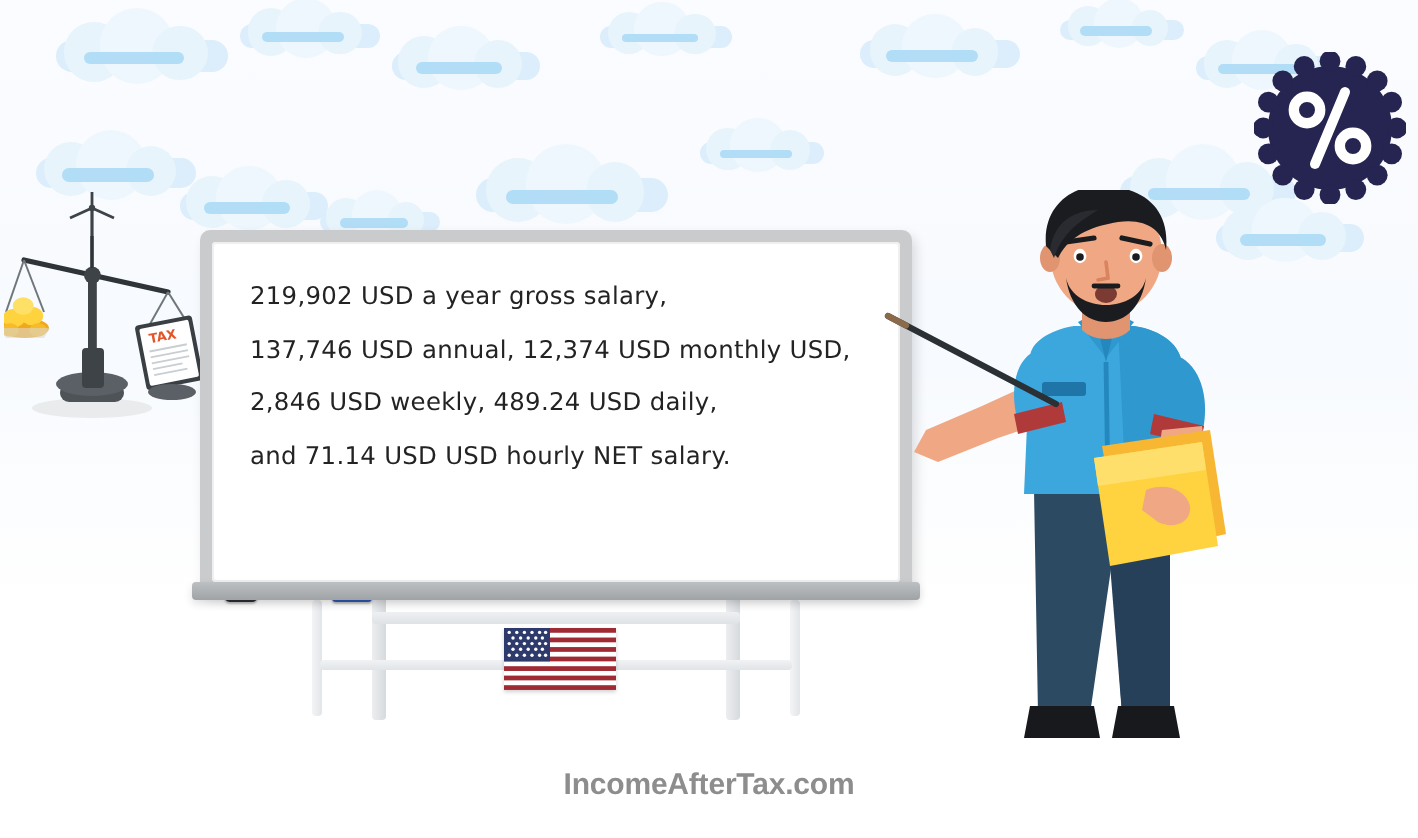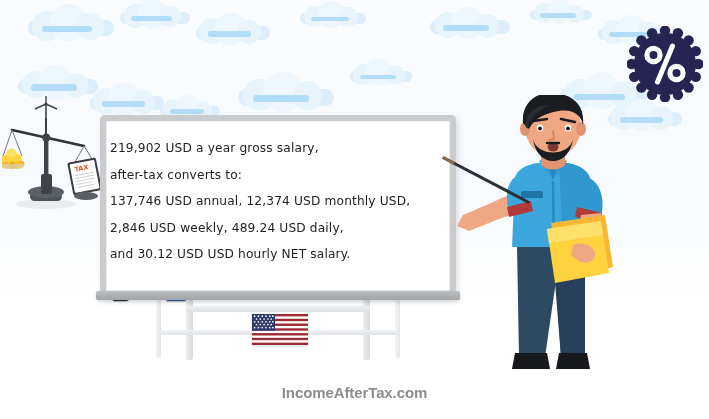--- a/index.html
+++ b/index.html
@@ -56,21 +56,21 @@
     box-shadow:2px 3px 6px rgba(0,0,0,0.13);
     z-index:14;
   }
   #board-surface {
     position:absolute; left:6px; top:6px; right:6px; bottom:6px;
     background:#ffffff; border-radius:2px;
     box-shadow:inset 0 0 0 1px #efefef;
     overflow:hidden;
   }
   #board-text {
-    position:absolute; left:4px; top:14px; right:10px;
+    position:absolute; left:19px; top:14px; right:10px;
     font-family:"DejaVu Sans", sans-serif;
     font-size:12.2px;
     line-height:26.5px;
     color:#232323;
     letter-spacing:0.15px;
   }
   #board-text .line { white-space:nowrap; }
 
   
   #marker-dark {
@@ -343,24 +343,23 @@
         <circle cx="49.5" cy="47" r="6.6"></circle>
       </g>
       <line x1="45.5" y1="20" x2="30.5" y2="56" stroke="#ffffff" stroke-width="5" stroke-linecap="round"></line>
     </svg>
   </div>
 
   <div id="whiteboard">
     <div id="board-surface">
       <div id="board-text">
         <div class="line">219,902 USD a year gross salary,</div>
-        <div class="line">after-tax converts to:</div>
         <div class="line">137,746 USD annual, 12,374 USD monthly USD,</div>
         <div class="line">2,846 USD weekly, 489.24 USD daily,</div>
-        <div class="line">and 30.12 USD USD hourly NET salary.</div>
+        <div class="line">and 71.14 USD USD hourly NET salary.</div>
       </div>
     </div>
     <div id="marker-dark"></div>
     <div id="marker-blue"></div>
   </div>
   <div id="board-ledge"></div>
 
   <div id="stand">
     <div class="leg-out" id="leg-ol"></div>
     <div class="leg-out" id="leg-or"></div>

